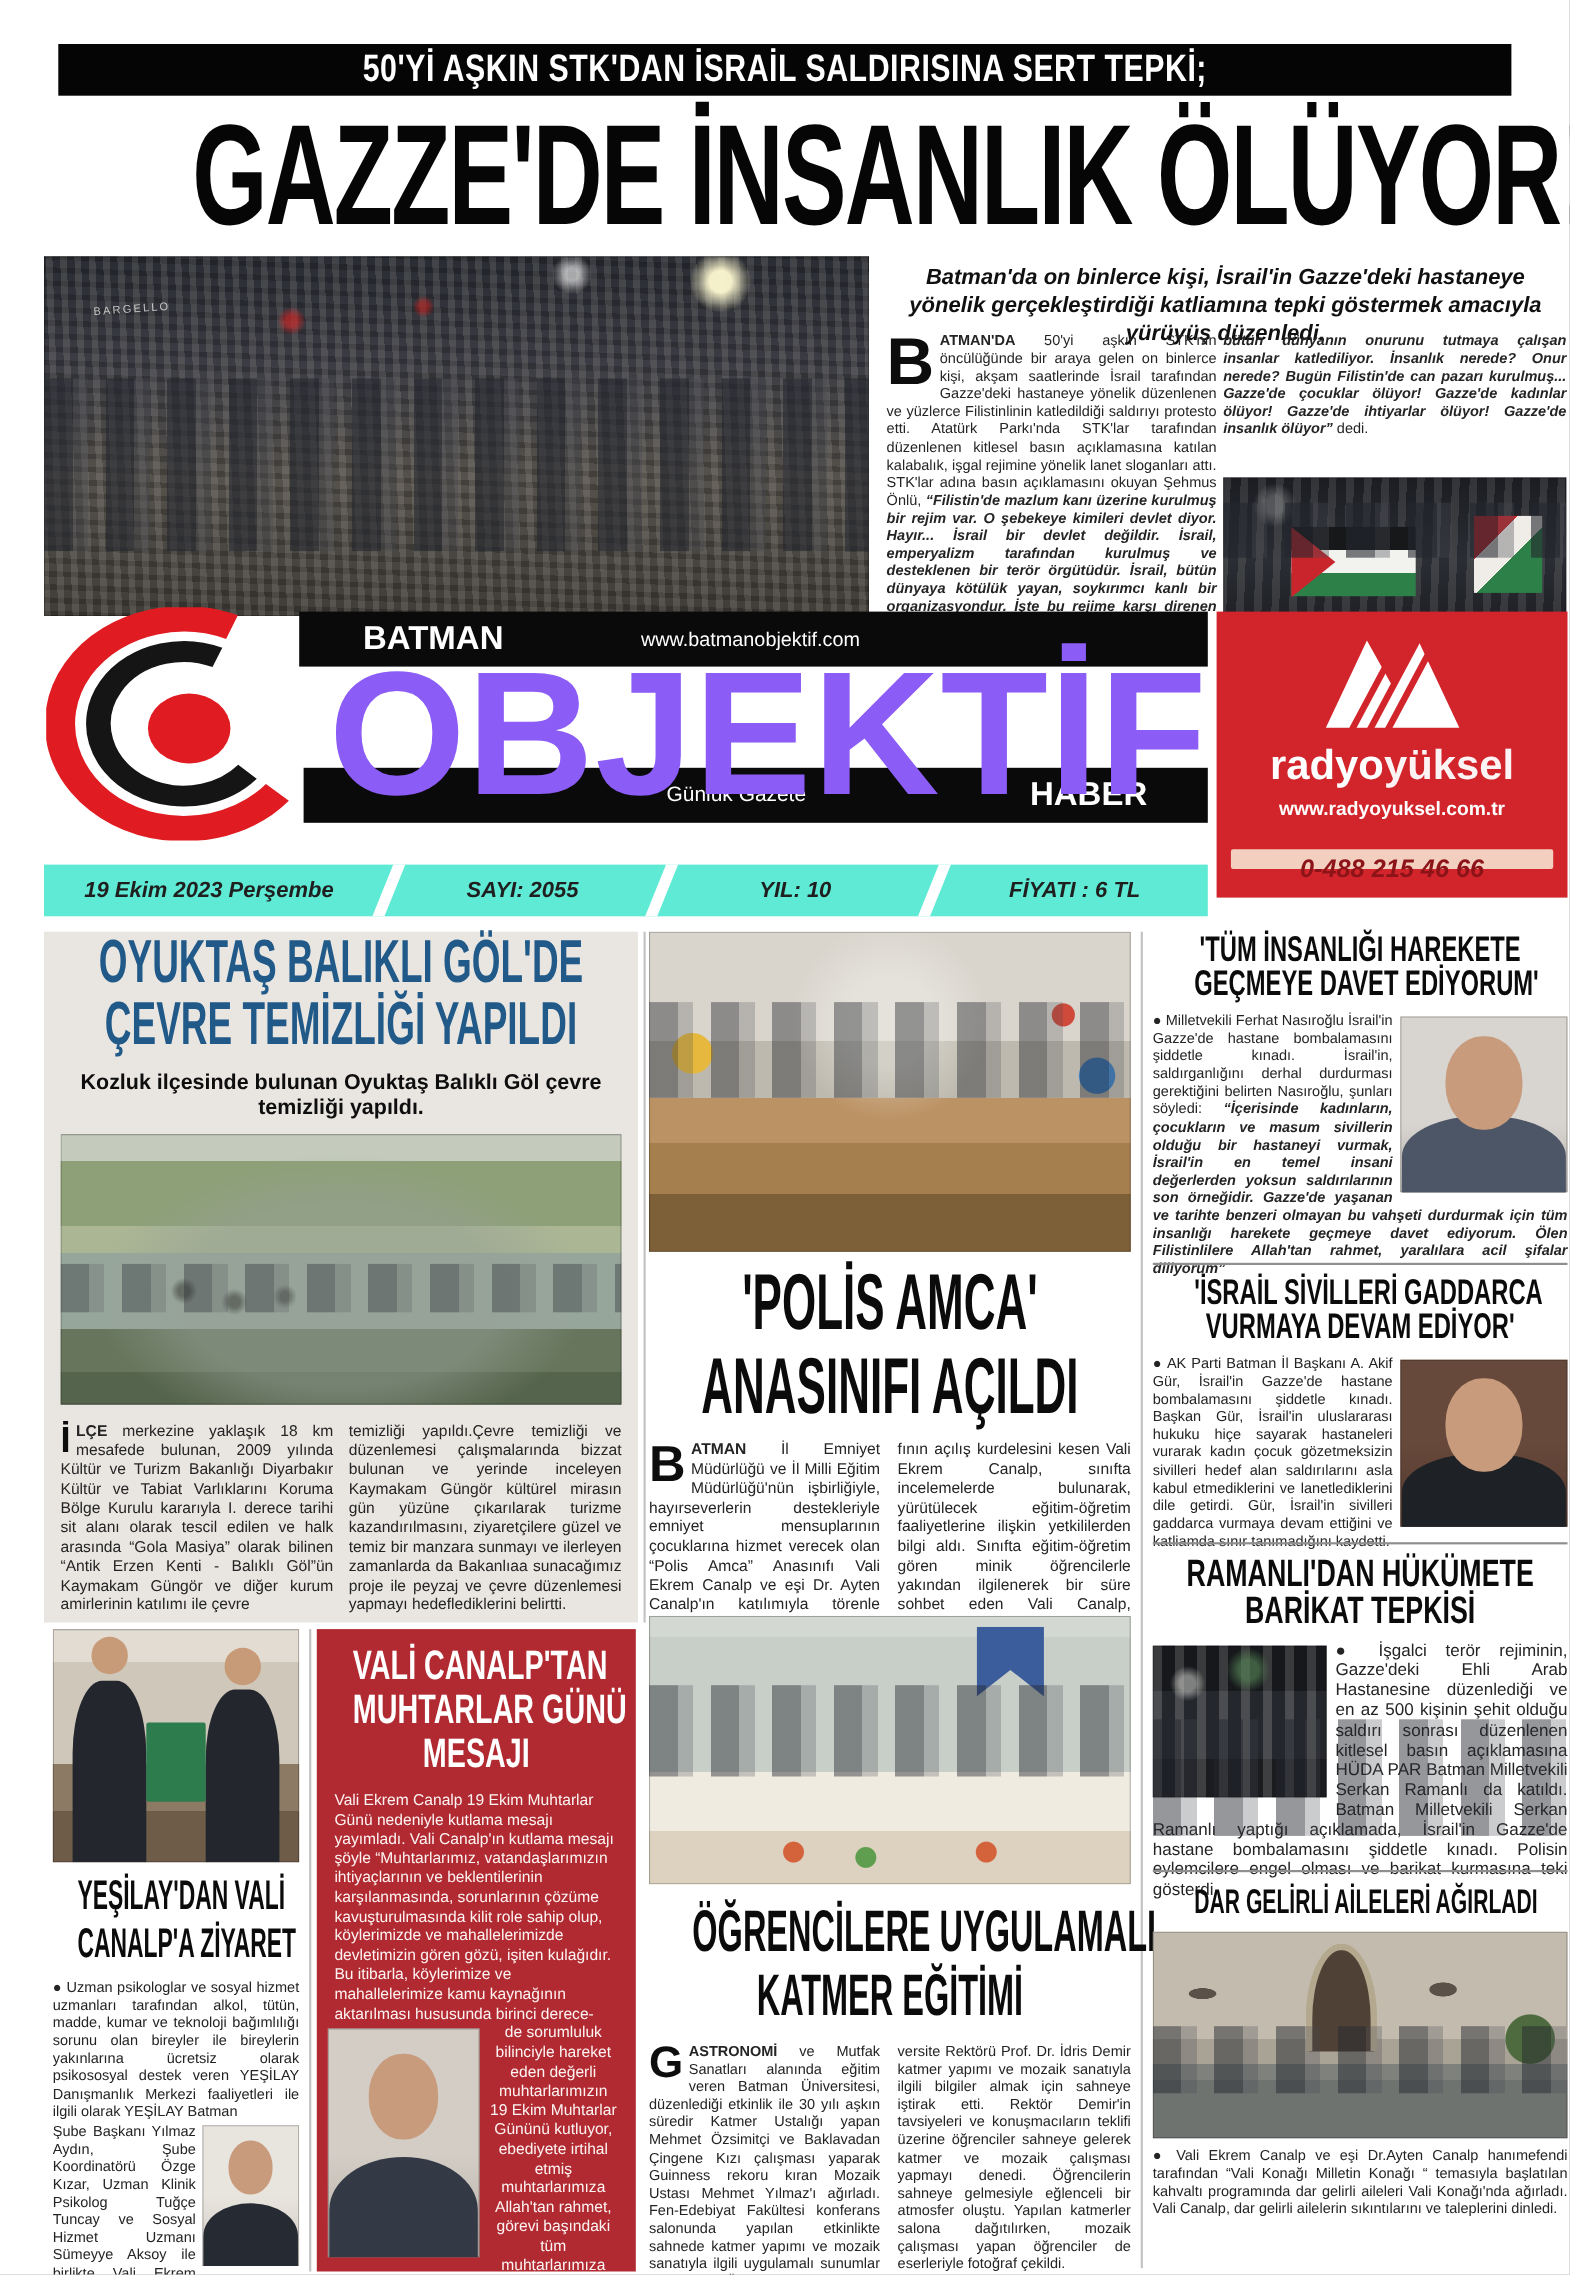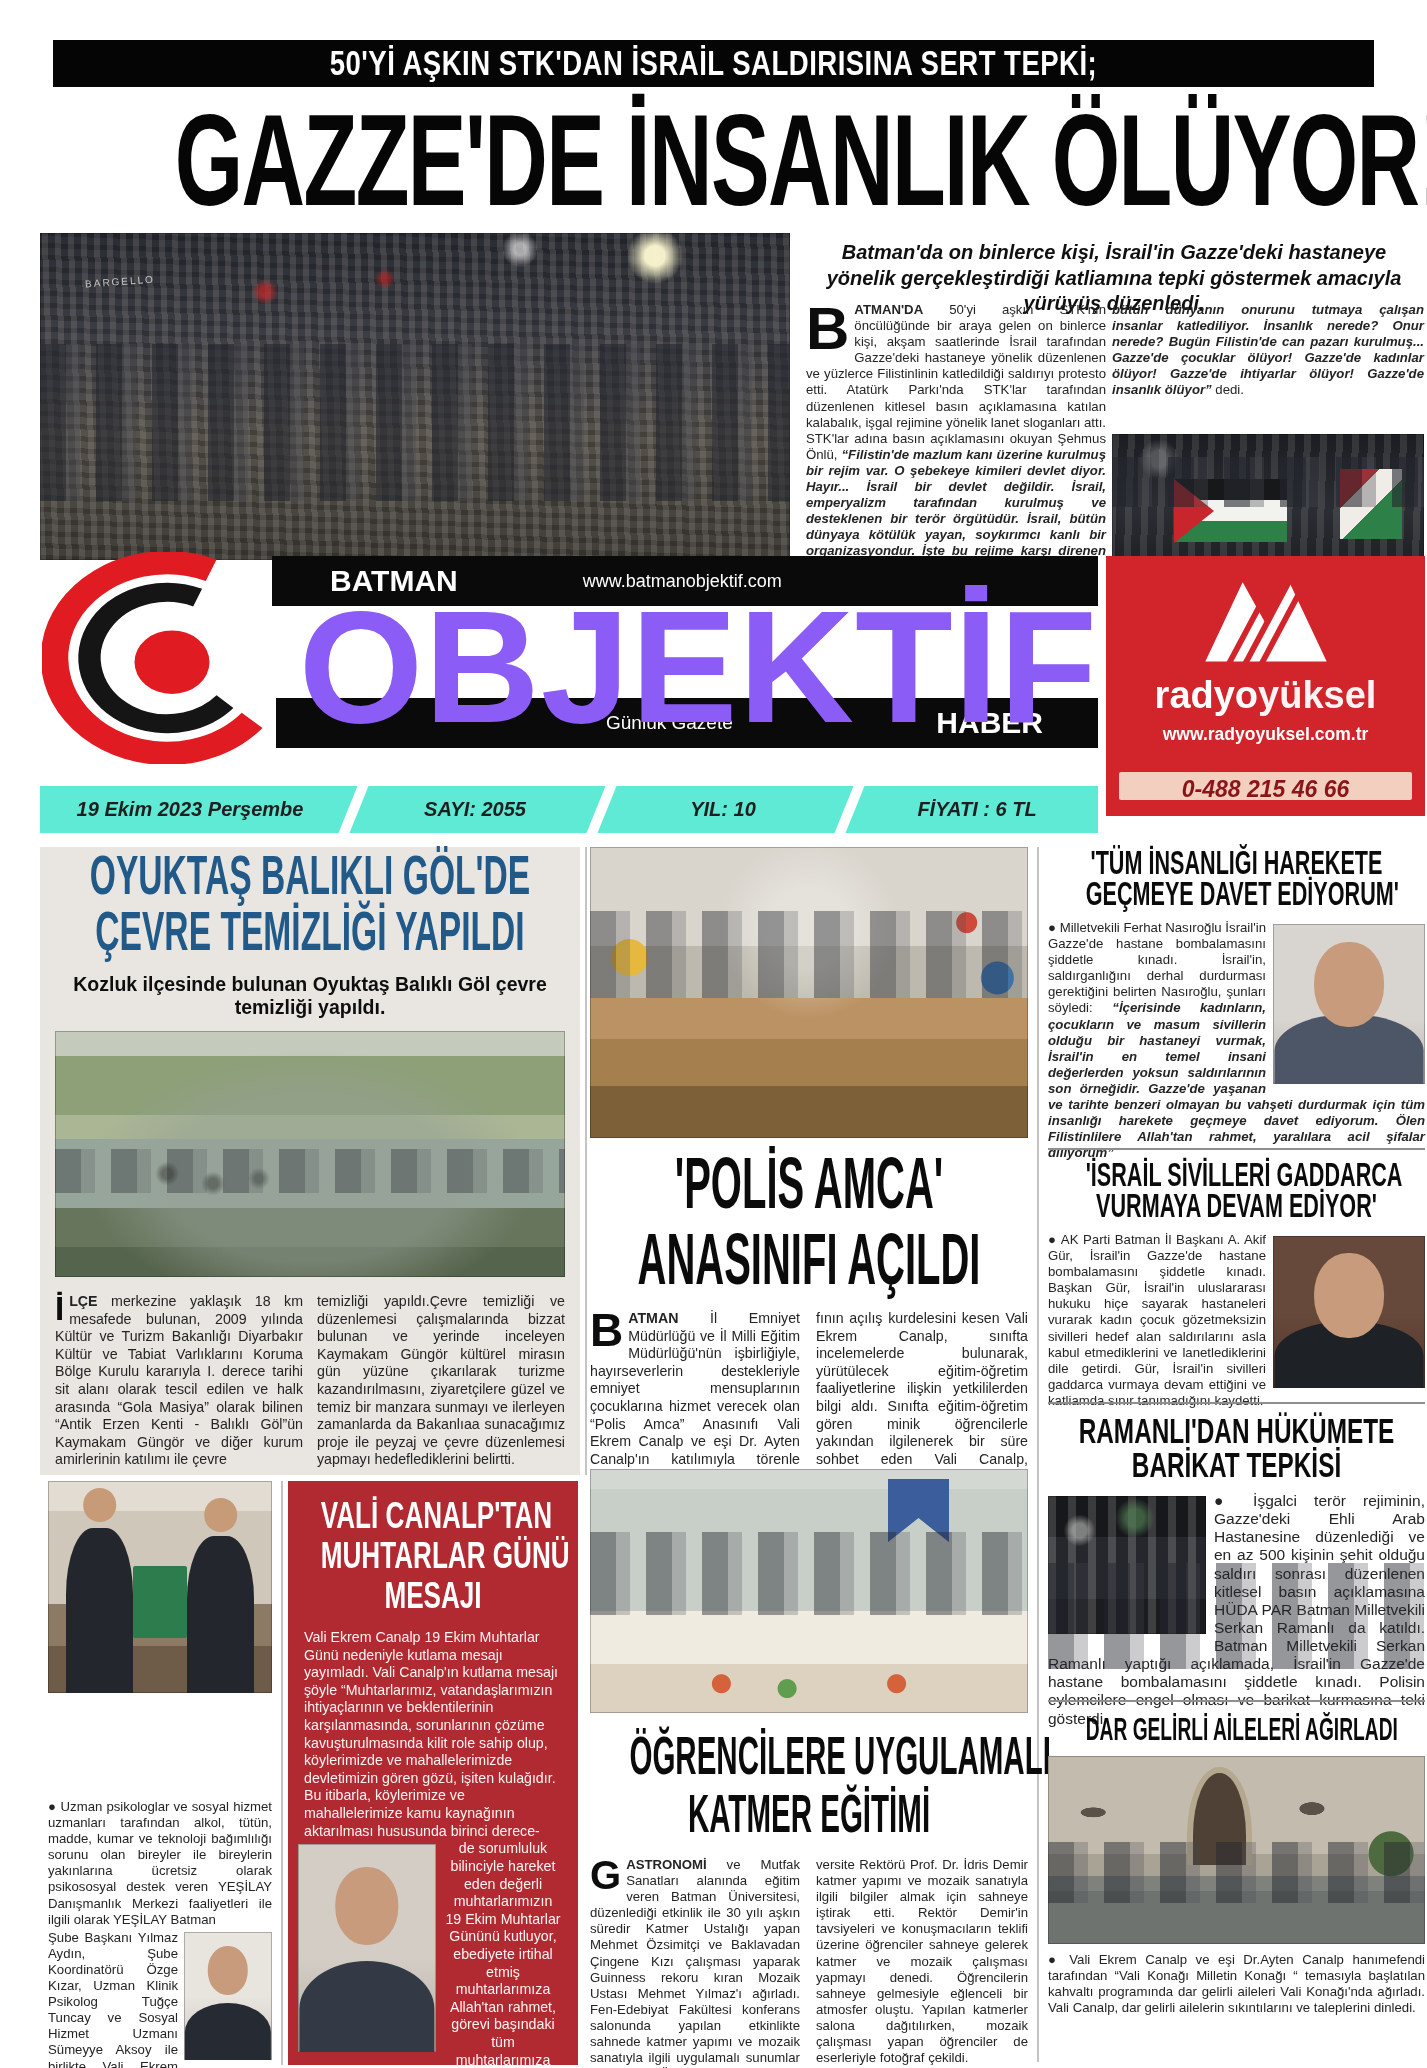--- a/index.html
+++ b/index.html
@@ -39,21 +39,21 @@
 .redbox{background:#b12a31;color:#fff}
 .redbox p{color:#fdf3f2}
 .hdiv{background:#8f8f8f;height:2px}
 .vdiv{background:#c4c4c4;width:2px}
 
 .radyo{background:#d2252b;color:#fff;text-align:center}
 .radyo .brand{font-size:38px;line-height:1;margin-top:2px}
 .radyo .brand b{font-weight:bold}
 .radyo .brand span{font-weight:bold;opacity:.95}
 .radyo .site{font-size:17.5px;margin-top:10px;font-weight:bold}
-.radyo .phone{position:absolute;left:13px;right:13px;top:216px;height:28px;background:#f3cfc0;
+.radyo .phone{position:absolute;left:13px;right:13px;top:216px;height:18px;background:#f3cfc0;
   color:#8c1418;font-weight:bold;font-size:23px;line-height:34px;border-radius:2px;font-style:italic}
 
 .ph,.port{overflow:hidden;box-shadow:inset 0 0 0 1px rgba(0,0,0,.25)}
 .ph-hero{background:
  radial-gradient(circle at 82% 7%,rgba(255,250,210,.95) 0 10px,transparent 28px),
  radial-gradient(circle at 64% 5%,rgba(255,255,255,.6) 0 6px,transparent 18px),
  radial-gradient(circle at 30% 18%,rgba(200,40,40,.7) 0 5px,transparent 13px),
  radial-gradient(circle at 46% 14%,rgba(190,30,30,.6) 0 4px,transparent 10px),
  repeating-linear-gradient(88deg,rgba(228,222,212,.13) 0 6px,transparent 6px 13px),
  repeating-linear-gradient(2deg,rgba(0,0,0,.2) 0 5px,transparent 5px 12px),
@@ -292,20 +292,24 @@
   </div>
   <div class="abs" style="left:1048px;top:1952px;width:377px">
     <p class="jt b13"><span>● Vali Ekrem Canalp ve eşi Dr.Ayten Canalp hanımefendi tarafından “Vali Konağı Milletin Konağı “ temasıyla başlatılan kahvaltı programında dar gelirli aileleri Vali Konağı'nda ağırladı. Vali Canalp, dar gelirli ailelerin sıkıntılarını ve taleplerini dinledi.</span></p>
   </div>
 
   <div class="abs ph ph-gift" style="left:48px;top:1481px;width:224px;height:212px">
     <div class="person" style="left:8%;top:22%;width:30%;height:78%"></div>
     <div class="person" style="right:8%;top:26%;width:30%;height:74%"></div>
     <div class="bag" style="left:38%;top:40%;width:24%;height:34%"></div>
   </div>
+  <div class="abs" style="left:48px;top:1700px;width:224px">
+    <span class="cl l-yes">YEŞİLAY'DAN VALİ</span>
+    <span class="cl l-yes">CANALP'A ZİYARET</span>
+  </div>
   <div class="abs" style="left:48px;top:1799px;width:224px">
     <p class="jt b13" style="margin-bottom:2px"><span>● Uzman psikologlar ve sosyal hizmet uzmanları tarafından alkol, tütün, madde, kumar ve teknoloji bağımlılığı sorunu olan bireyler ile bireylerin yakınlarına ücretsiz olarak psikososyal destek veren YEŞİLAY Danışmanlık Merkezi faaliyetleri ile ilgili olarak YEŞİLAY Batman</span></p>
     <div>
       <div class="fr port port-yes" style="width:88px;height:128px;margin:2px 0 0 6px"></div>
       <p class="jt b13"><span>Şube Başkanı Yılmaz Aydın, Şube Koordinatörü Özge Kızar, Uzman Klinik Psikolog Tuğçe Tuncay ve Sosyal Hizmet Uzmanı Sümeyye Aksoy ile birlikte Vali Ekrem Canalp'ı ziyaret etti.</span></p>
     </div>
   </div>
 
   <div class="abs redbox" style="left:288px;top:1481px;width:290px;height:584px;padding:14px 16px 0 16px">
     <div>

